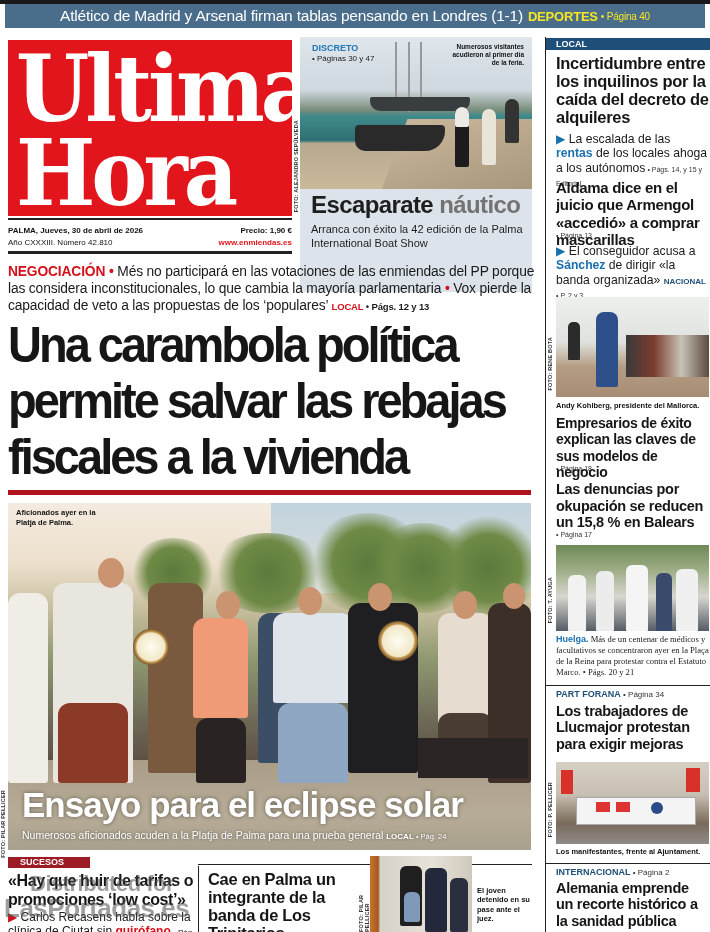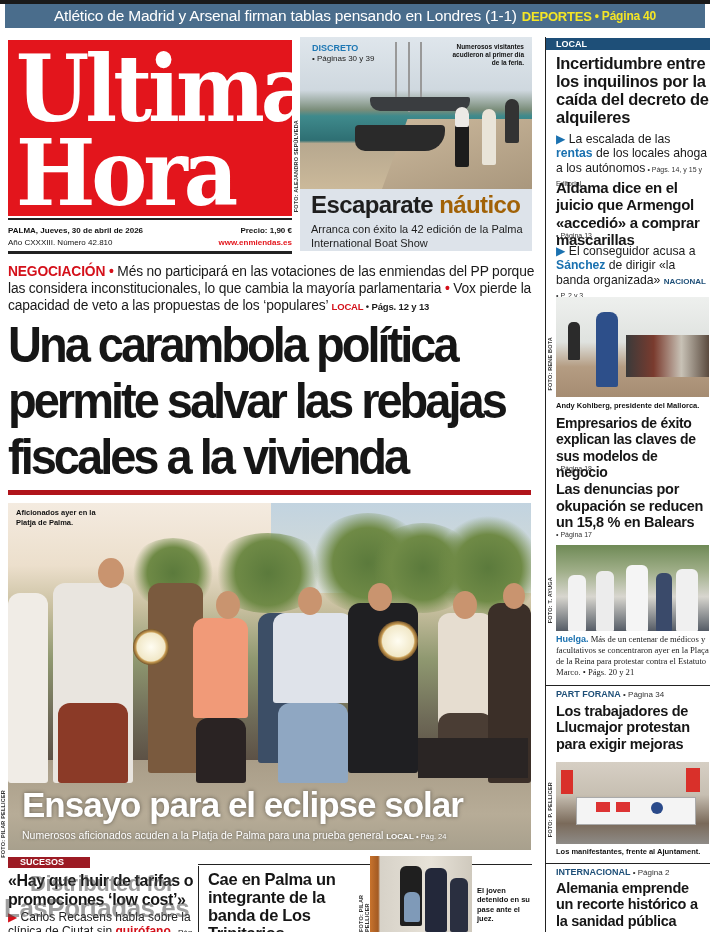--- a/index.html
+++ b/index.html
@@ -3,49 +3,49 @@
 <meta charset="utf-8">
 <style>
   * { box-sizing: border-box; margin: 0; padding: 0; }
   html, body { width: 710px; height: 932px; overflow: hidden; background: #ffffff; }
   body { position: relative; font-family: "Liberation Sans", "DejaVu Sans", sans-serif; color: #111; }
 
   
   .topstrip { position: absolute; left: 0; top: 0; width: 710px; height: 4px; background: #1a1a1a; }
   .banner { position: absolute; left: 5px; top: 4px; width: 700px; height: 24px; background: #4a6d8c; color: #fff; display: flex; align-items: center; justify-content: center; font-size: 15.5px; letter-spacing: -0.2px; }
   .banner .sec { color: #f5e625; font-size: 13px; font-weight: bold; margin-left: 5px; }
-  .banner .pg { color: #f5e625; font-size: 12px; margin-left: 3px; font-weight: bold; }
+  .banner .pg { color: #f5e625; font-size: 10px; margin-left: 3px; }
 
   
   .masthead { position: absolute; left: 8px; top: 40px; width: 284px; height: 176px; background: #e3151c; }
   .masthead .l1, .masthead .l2 { position: absolute; left: 8px; color: #fff; font-family: "DejaVu Serif", "Liberation Serif", serif; font-weight: bold; font-size: 84px; letter-spacing: -4px; line-height: 1; transform: scaleY(1.08); transform-origin: top left; }
   .masthead .l1 { top: 4px; }
   .masthead .l2 { top: 88px; }
   .photo-credit-v { position: absolute; writing-mode: vertical-rl; transform: rotate(180deg); font-size: 5.5px; font-weight: bold; color: #333; letter-spacing: 0.2px; }
 
   .dateline { position: absolute; left: 8px; top: 218px; width: 284px; height: 36px; border-top: 2px solid #222; border-bottom: 3px solid #222; }
   .dateline .d1 { position: absolute; left: 0; top: 6px; font-size: 8px; font-weight: bold; }
   .dateline .d2 { position: absolute; left: 0; top: 18px; font-size: 8px; }
   .dateline .p1 { position: absolute; right: 0; top: 6px; font-size: 8px; font-weight: bold; }
   .dateline .p2 { position: absolute; right: 0; top: 18px; font-size: 8px; font-weight: bold; color: #e3151c; }
 
   
-  .promo { position: absolute; left: 300px; top: 37px; width: 232px; height: 214px; background: #dde3ea; }
+  .promo { position: absolute; left: 300px; top: 37px; width: 232px; height: 255px; background: #dde3ea; }
   .promo-photo { position: absolute; left: 0; top: 0; width: 232px; height: 152px; overflow: hidden;
     background: linear-gradient(180deg, #dfe6ec 0%, #cfd8df 35%, #7a8d7a 48%, #3f8a8c 52%, #2e6f73 68%, #b7a88f 70%, #cbb99a 100%); }
   .promo-photo .pier { position: absolute; right: 0; bottom: 0; width: 150px; height: 70px; background: linear-gradient(160deg, #c9b69a, #a9977d); transform: skewX(-20deg); transform-origin: bottom right; }
   .promo-photo .boat { position: absolute; left: 55px; top: 88px; width: 90px; height: 26px; background: #2a2a2a; border-radius: 4px 4px 20px 10px; }
   .promo-photo .boat2 { position: absolute; left: 70px; top: 60px; width: 100px; height: 14px; background: #3a3d40; border-radius: 2px 2px 10px 10px; }
   .promo-photo .mast { position: absolute; top: 5px; width: 2px; height: 60px; background: #999; }
   .promo-photo .person { position: absolute; width: 14px; border-radius: 7px 7px 2px 2px; }
   .promo .kicker { position: absolute; left: 12px; top: 6px; font-size: 9px; font-weight: bold; color: #1f78b4; }
   .promo .kpages { position: absolute; left: 12px; top: 17px; font-size: 8px; color: #222; }
   .promo .cap { position: absolute; right: 8px; top: 6px; width: 80px; font-size: 6.5px; font-weight: bold; text-align: right; line-height: 1.25; color: #111; }
   .promo .title { position: absolute; left: 11px; top: 154px; font-size: 24px; font-weight: bold; letter-spacing: -0.6px; color: #1e1e1e; }
-  .promo .title span.b { color: #a16207; text-align: center; }
+  .promo .title span.b { color: #737373; text-align: center; }
   .promo .sub { position: absolute; left: 11px; top: 185px; font-size: 11px; line-height: 1.3; color: #1e1e1e; width: 215px; }
 
   
   .negoc { position: absolute; left: 8px; top: 264px; width: 530px; font-size: 13.8px; line-height: 1.22; color: #1a1a1a; letter-spacing: -0.15px; }
   .negoc .red { color: #d4101a; font-weight: bold; }
   .negoc .small { font-size: 9.5px; font-weight: bold; }
 
   
   .headline { position: absolute; left: 8px; top: 316px; width: 530px; font-family: "Liberation Sans", sans-serif; font-weight: bold; font-size: 47px; line-height: 53px; letter-spacing: -3px; color: #161616; transform: scaleY(1.06); transform-origin: top left; }
   .rule-red { position: absolute; left: 8px; top: 490px; width: 523px; height: 5px; background: #b0141b; }
@@ -128,21 +128,21 @@
     <div class="mast" style="left:120px; height:55px;"></div>
     <div class="boat2"></div>
     <div class="pier"></div>
     <div class="boat"></div>
     <div class="person" style="left:155px; top:70px; height:60px; background:#1c1c1c;"></div>
     <div class="person" style="left:155px; top:70px; height:20px; background:#eceae6;"></div>
     <div class="person" style="left:182px; top:72px; height:56px; background:#e9e4d8;"></div>
     <div class="person" style="left:205px; top:62px; height:44px; background:#333;"></div>
   </div>
   <div class="kicker">DISCRETO</div>
-  <div class="kpages">• Páginas 30 y 39</div>
+  <div class="kpages">• Páginas 30 y 47</div>
   <div class="cap">Numerosos visitantes acudieron al primer día de la feria.</div>
   <div class="title">
     <span>Escaparate</span>
     <span class="b">náutico</span>
   </div>
   <div class="sub">Arranca con éxito la 42 edición de la Palma International Boat Show</div>
 </div>
 
 <div class="negoc">
   <span class="red">NEGOCIACIÓN</span>

